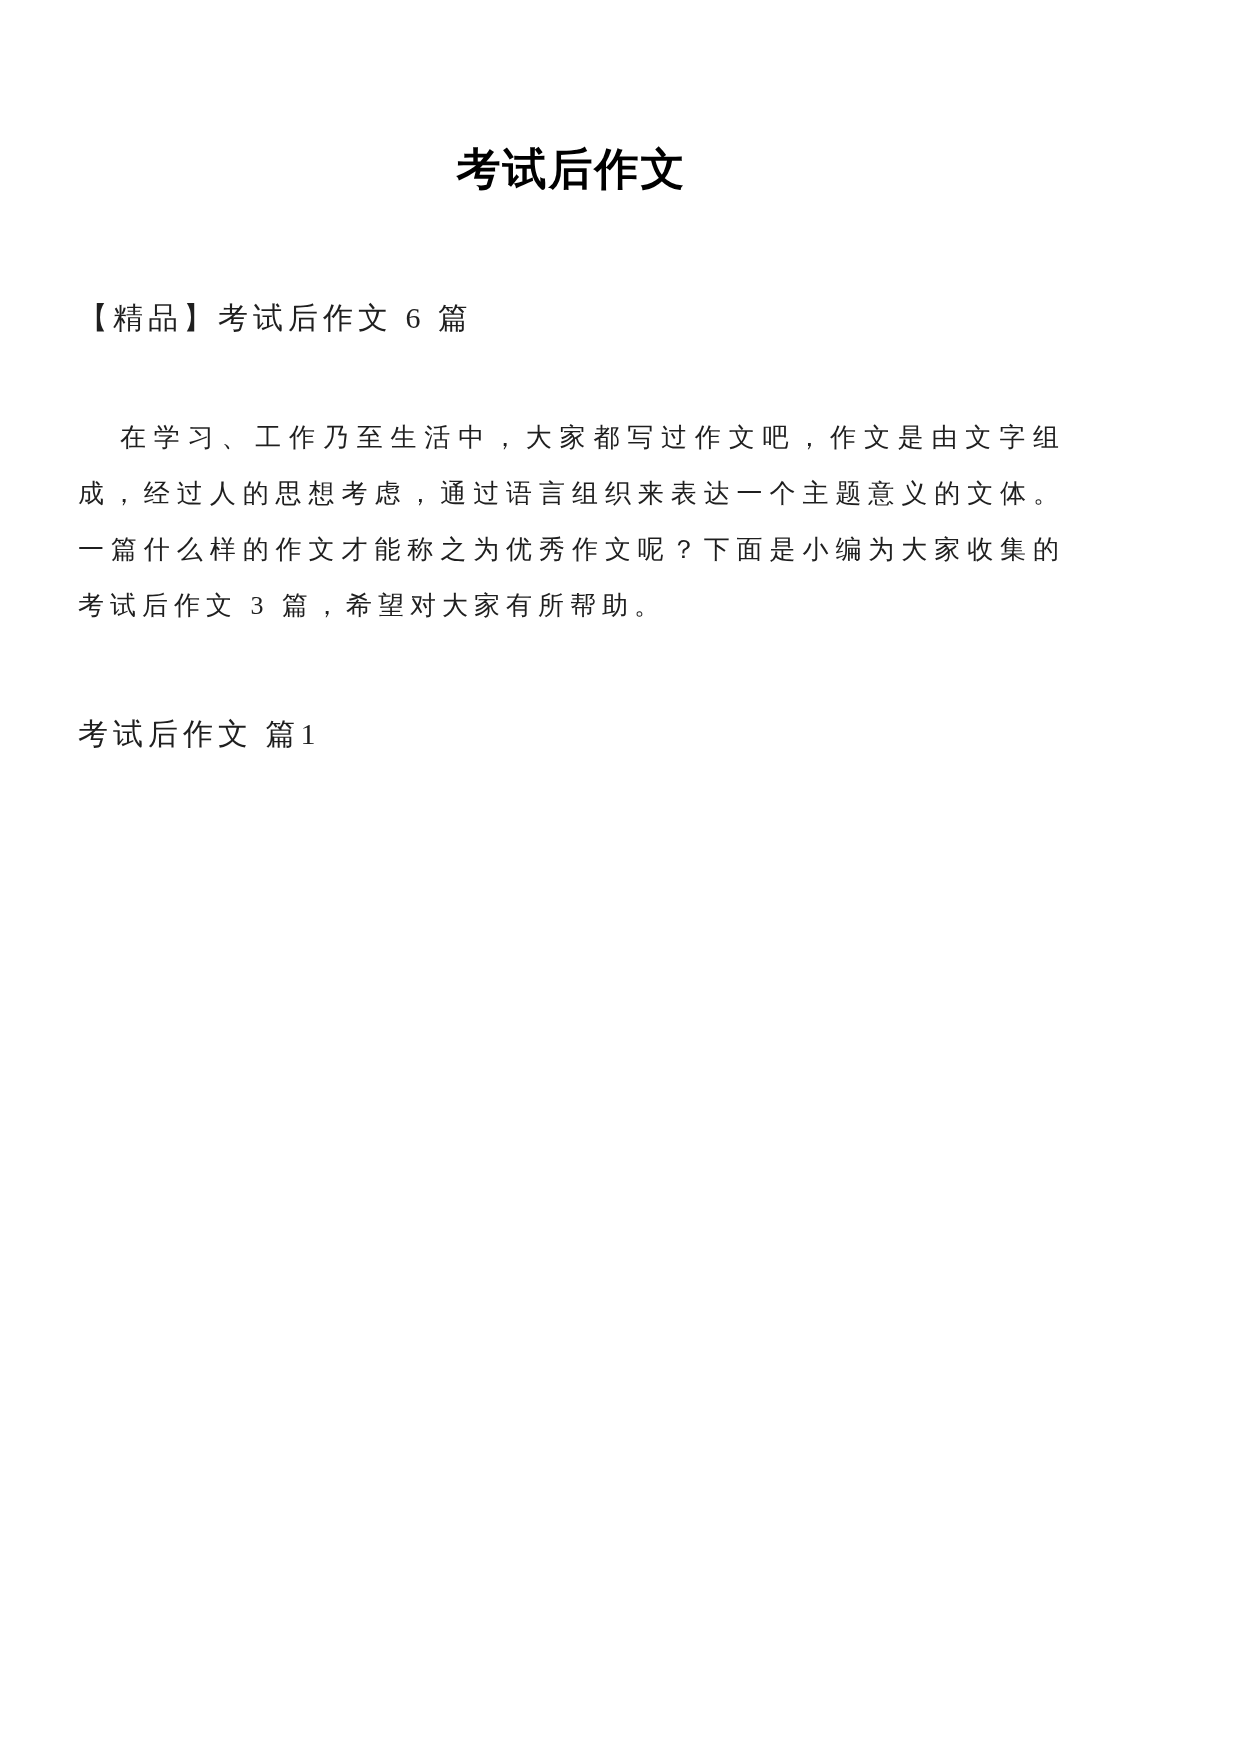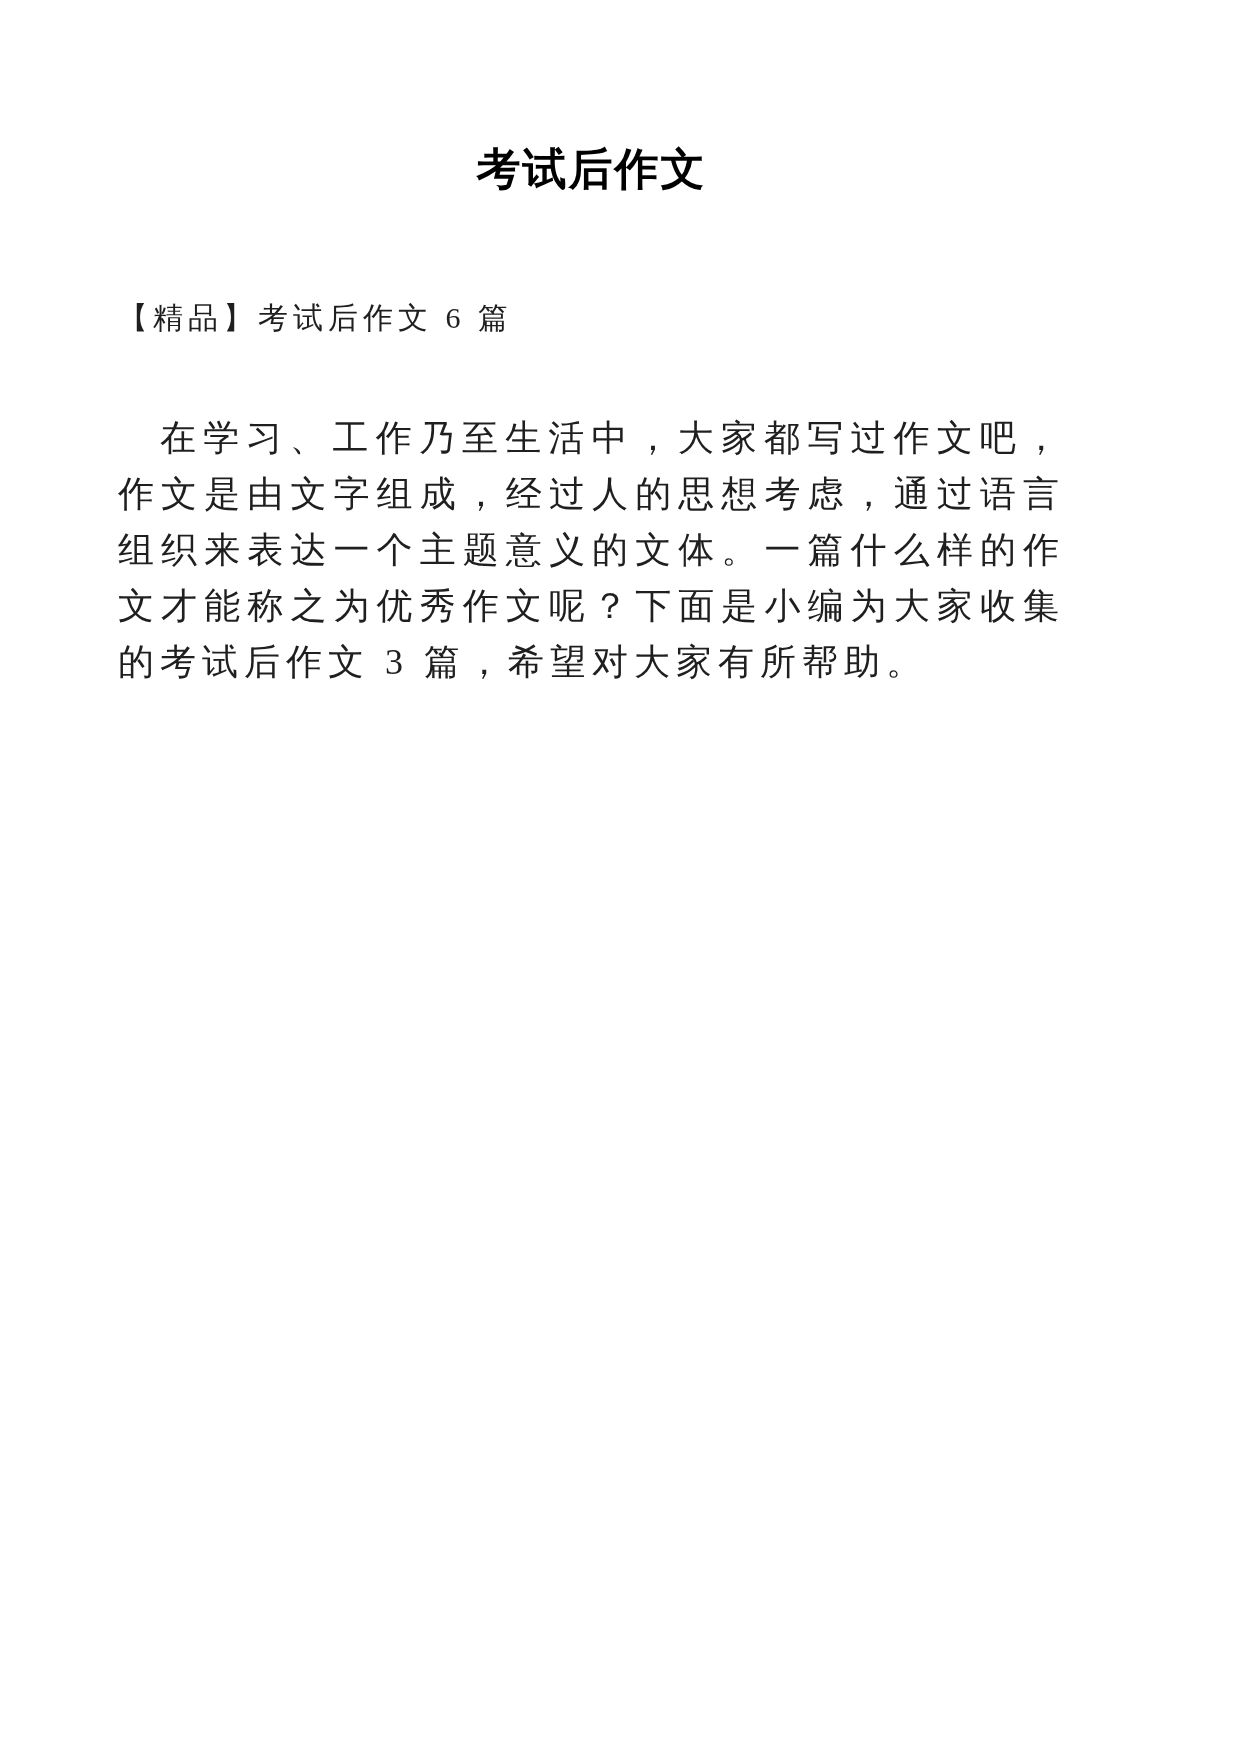--- a/index.html
+++ b/index.html
@@ -7,21 +7,21 @@
     margin: 0;
     padding: 0;
     background: #ffffff;
   }
   .doc-page {
     position: relative;
     width: 1241px;
     min-height: 1754px;
     margin: 0 auto;
     background: #ffffff;
-    padding: 140px 176px 60px 118px;
+    padding: 140px 176px 60px 78px;
     font-family: "Liberation Serif", "DejaVu Serif", serif;
     color: #1f1f1f;
   }
   .doc-title {
     margin: 0;
     font-size: 44px;
     line-height: 60px;
     font-weight: bold;
     color: #000000;
     text-align: center;
@@ -31,21 +31,21 @@
   .doc-subtitle {
     margin: 90px 0 0 0;
     font-size: 30px;
     line-height: 56px;
     letter-spacing: 5px;
     font-weight: normal;
     color: #1f1f1f;
   }
   .body-para {
     margin: 0;
-    font-size: 36px;
+    font-size: 26px;
     line-height: 56px;
     letter-spacing: 6px;
     text-align: justify;
     color: #1f1f1f;
   }
   .body-para.indent {
     text-indent: 42px;
   }
   .intro-para {
     margin-top: 64px;
@@ -69,16 +69,17 @@
 <body>
 
 <div class="doc-page">
 
   <h1 class="doc-title">考试后作文</h1>
 
   <p class="doc-subtitle">【精品】考试后作文 6 篇</p>
 
   <p class="body-para indent intro-para">在学习、工作乃至生活中，大家都写过作文吧，作文是由文字组成，经过人的思想考虑，通过语言组织来表达一个主题意义的文体。一篇什么样的作文才能称之为优秀作文呢？下面是小编为大家收集的考试后作文 3 篇，希望对大家有所帮助。</p>
 
+  <h2 class="section-heading">考试后作文 篇1</h2>
 
 
 
 </div>
 
 </body></html>

